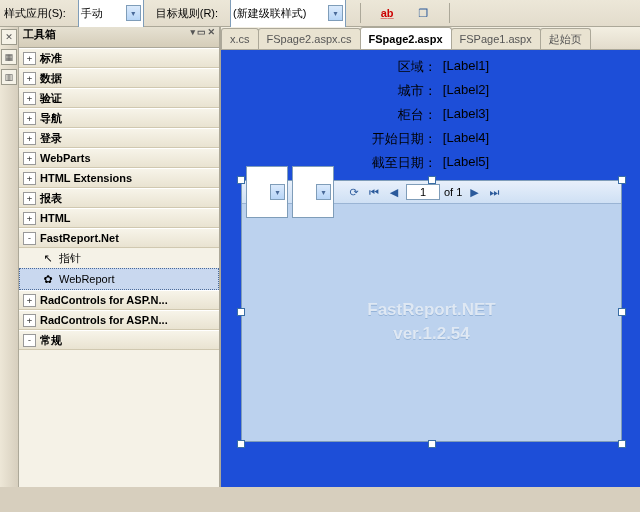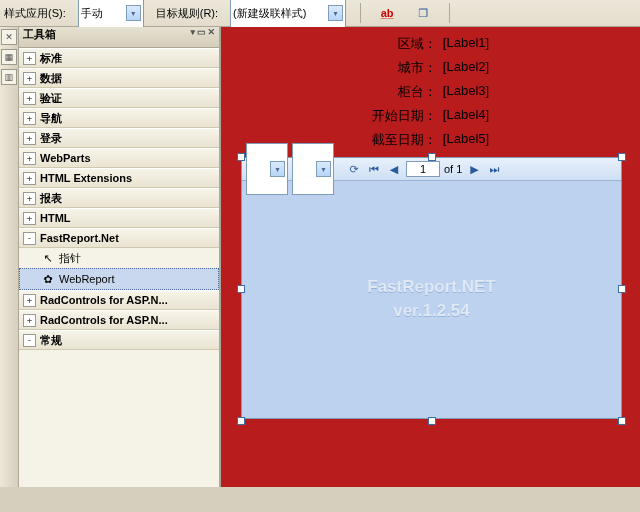--- a/index.html
+++ b/index.html
@@ -21,21 +21,21 @@
 .cat{height:18px;display:flex;align-items:center;padding-left:4px;background:linear-gradient(#f7f4e9,#e9e3d1);border-top:1px solid #fff;border-bottom:1px solid #d0c8b0;cursor:pointer;font-weight:bold}
 .cat .pm{width:11px;height:11px;border:1px solid #999;background:#fff;margin-right:4px;display:flex;align-items:center;justify-content:center;font:9px/9px monospace;color:#444}
 .item{height:20px;display:flex;align-items:center;padding-left:22px;cursor:pointer}
 .item.sel{background:#c9d8ef;border:1px dotted #4a6a99;padding-left:21px}
 .item .ic{width:14px;height:14px;margin-right:4px;display:inline-flex;align-items:center;justify-content:center;font-size:11px}
 .gen-msg{padding:10px 16px;text-align:center;color:#333;line-height:1.5}
 .editor{flex:1;display:flex;flex-direction:column;background:#fff;border-left:1px solid #aca899}
 .tabs{height:22px;display:flex;align-items:flex-end;background:linear-gradient(#f3efe2,#e3dccc);border-bottom:1px solid #aca899;overflow:hidden}
 .tab{height:20px;padding:0 8px;display:flex;align-items:center;background:#e9e3d1;border:1px solid #aca899;border-bottom:none;margin-right:-1px;border-radius:3px 3px 0 0;white-space:nowrap;cursor:pointer;color:#555}
 .tab.active{background:#fff;font-weight:bold;color:#000;height:21px;position:relative;z-index:1}
-.design{flex:1;background:#b91c1c;position:relative;overflow:hidden}
+.design{flex:1;background:#1d4ed8;position:relative;overflow:hidden}
 .dots{position:absolute;inset:0;background-image:radial-gradient(#d0d0d0 0.5px,transparent 0.5px);background-size:8px 8px;background-position:2px 2px}
 .form{position:absolute;top:8px;left:50%;transform:translateX(-50%);display:grid;grid-template-columns:auto auto;column-gap:6px;row-gap:6px;font-size:13px}
 .form .lab{text-align:right}
 .form .val{color:#000}
 .report{position:absolute;left:20px;top:130px;right:18px;height:260px;background:#bcd2ee;border:1px solid #7f9db9}
 .rpt-tb{height:22px;background:linear-gradient(#e8f0fb,#cfe0f4);border-bottom:1px solid #9ab4d4;display:flex;align-items:center;padding:0 4px;gap:4px}
 .rpt-tb .dd{min-width:36px;height:16px}
 .rpt-tb .nav{margin-left:8px;display:flex;align-items:center;gap:4px}
 .rpt-tb .pg{width:32px;height:14px;border:1px solid #7f9db9;background:#fff;display:flex;align-items:center;justify-content:center}
 .rpt-tb .ib{width:16px;height:16px;display:flex;align-items:center;justify-content:center;color:#2b5a9b;font-size:11px;cursor:pointer}
@@ -146,20 +146,27 @@
             <span>RadControls for ASP.N...</span>
           </div>
           <div class="cat">
             <span class="pm">-</span>
             <span>常规</span>
           </div>
         </div>
     </div>
 
     <div class="editor">
+      <div class="tabs" id="tabs">
+          <div class="tab">x.cs</div>
+          <div class="tab">FSpage2.aspx.cs</div>
+          <div class="tab active">FSpage2.aspx</div>
+          <div class="tab">FSPage1.aspx</div>
+          <div class="tab">起始页</div>
+        </div>
       <div class="design">
         <div class="dots"></div>
         <div class="form" id="form">
             <div class="lab">区域：</div>
             <div class="val">[Label1]</div>
             <div class="lab">城市：</div>
             <div class="val">[Label2]</div>
             <div class="lab">柜台：</div>
             <div class="val">[Label3]</div>
             <div class="lab">开始日期：</div>

